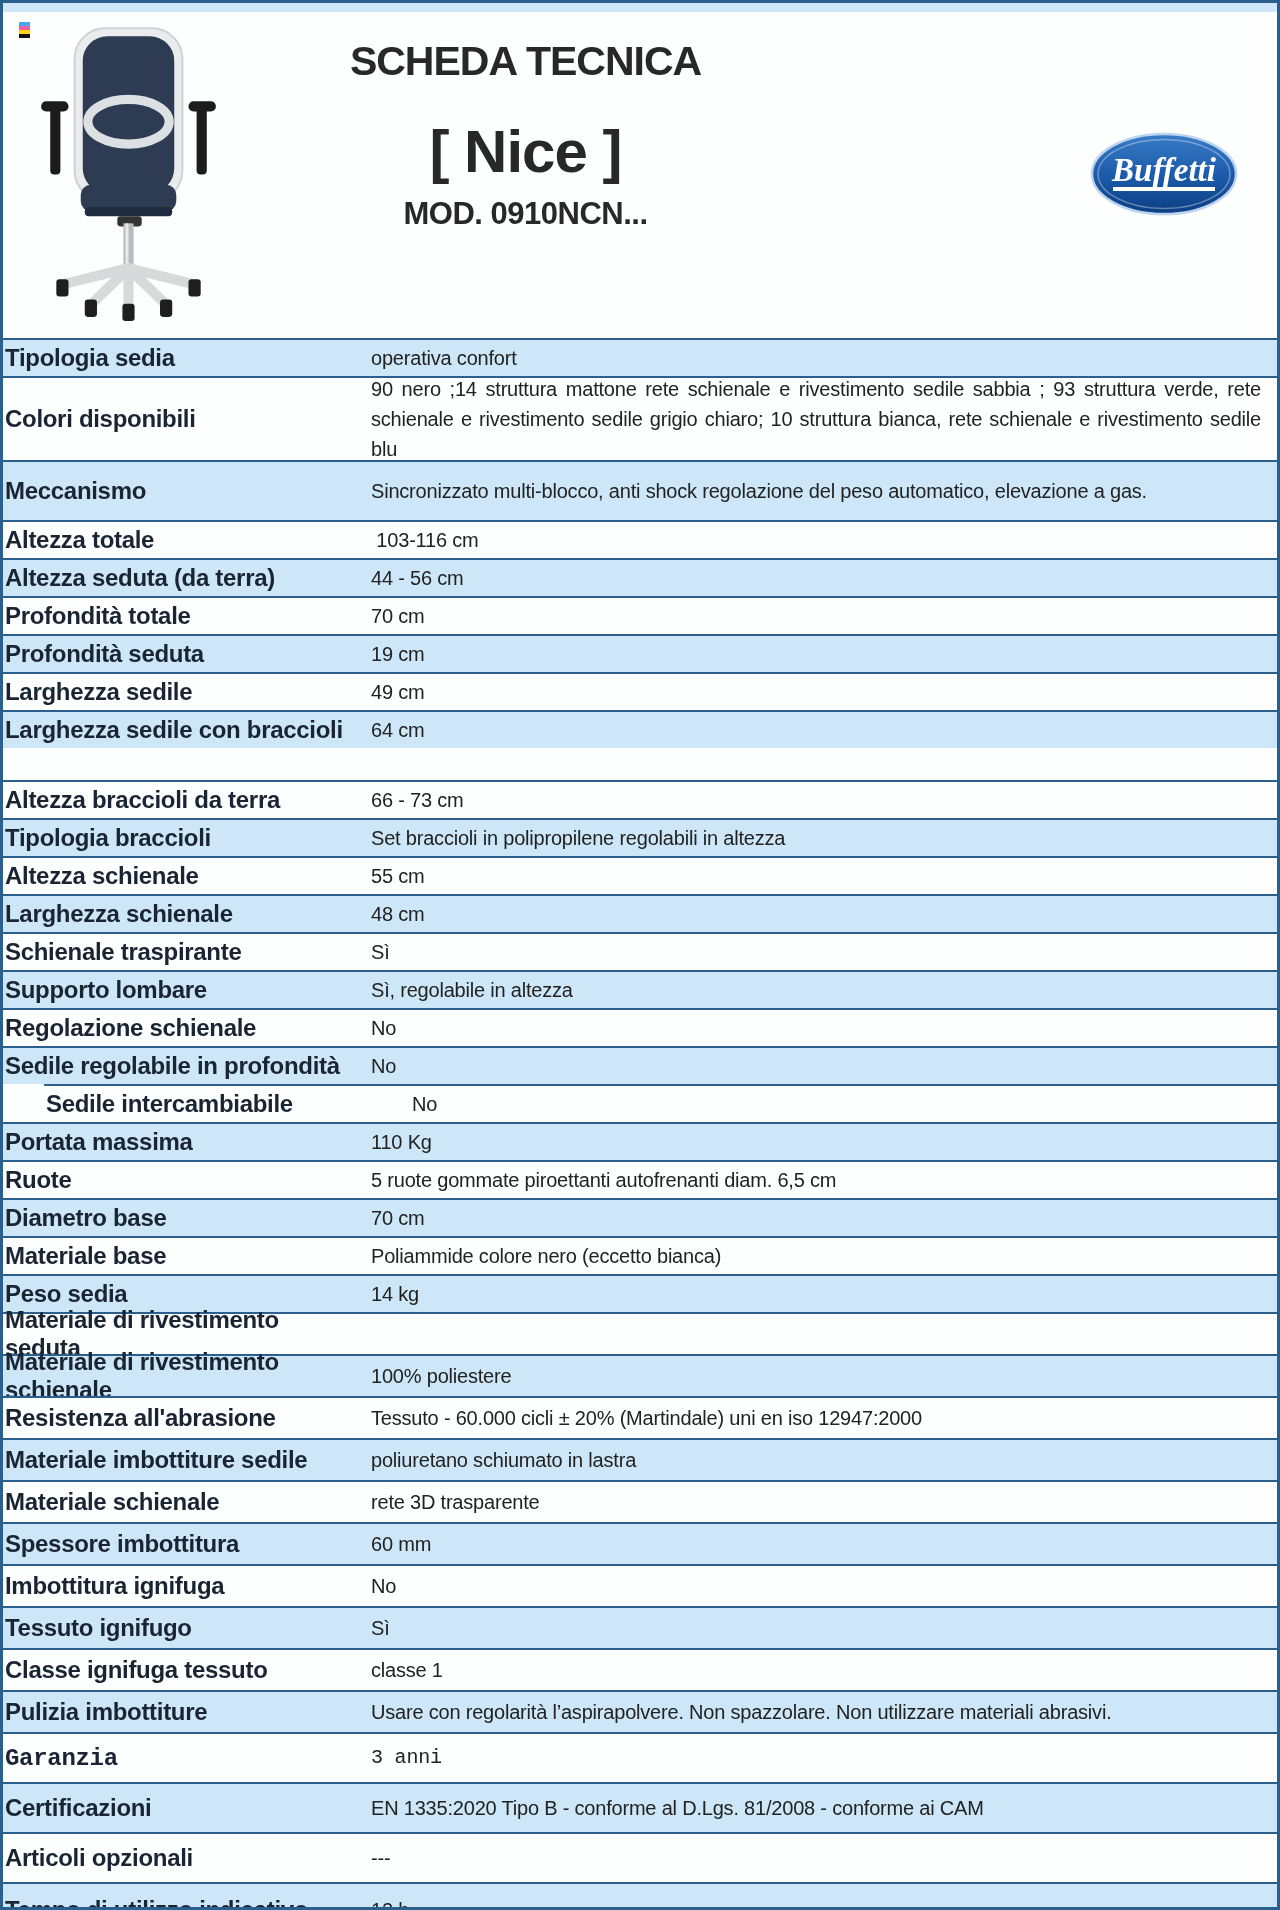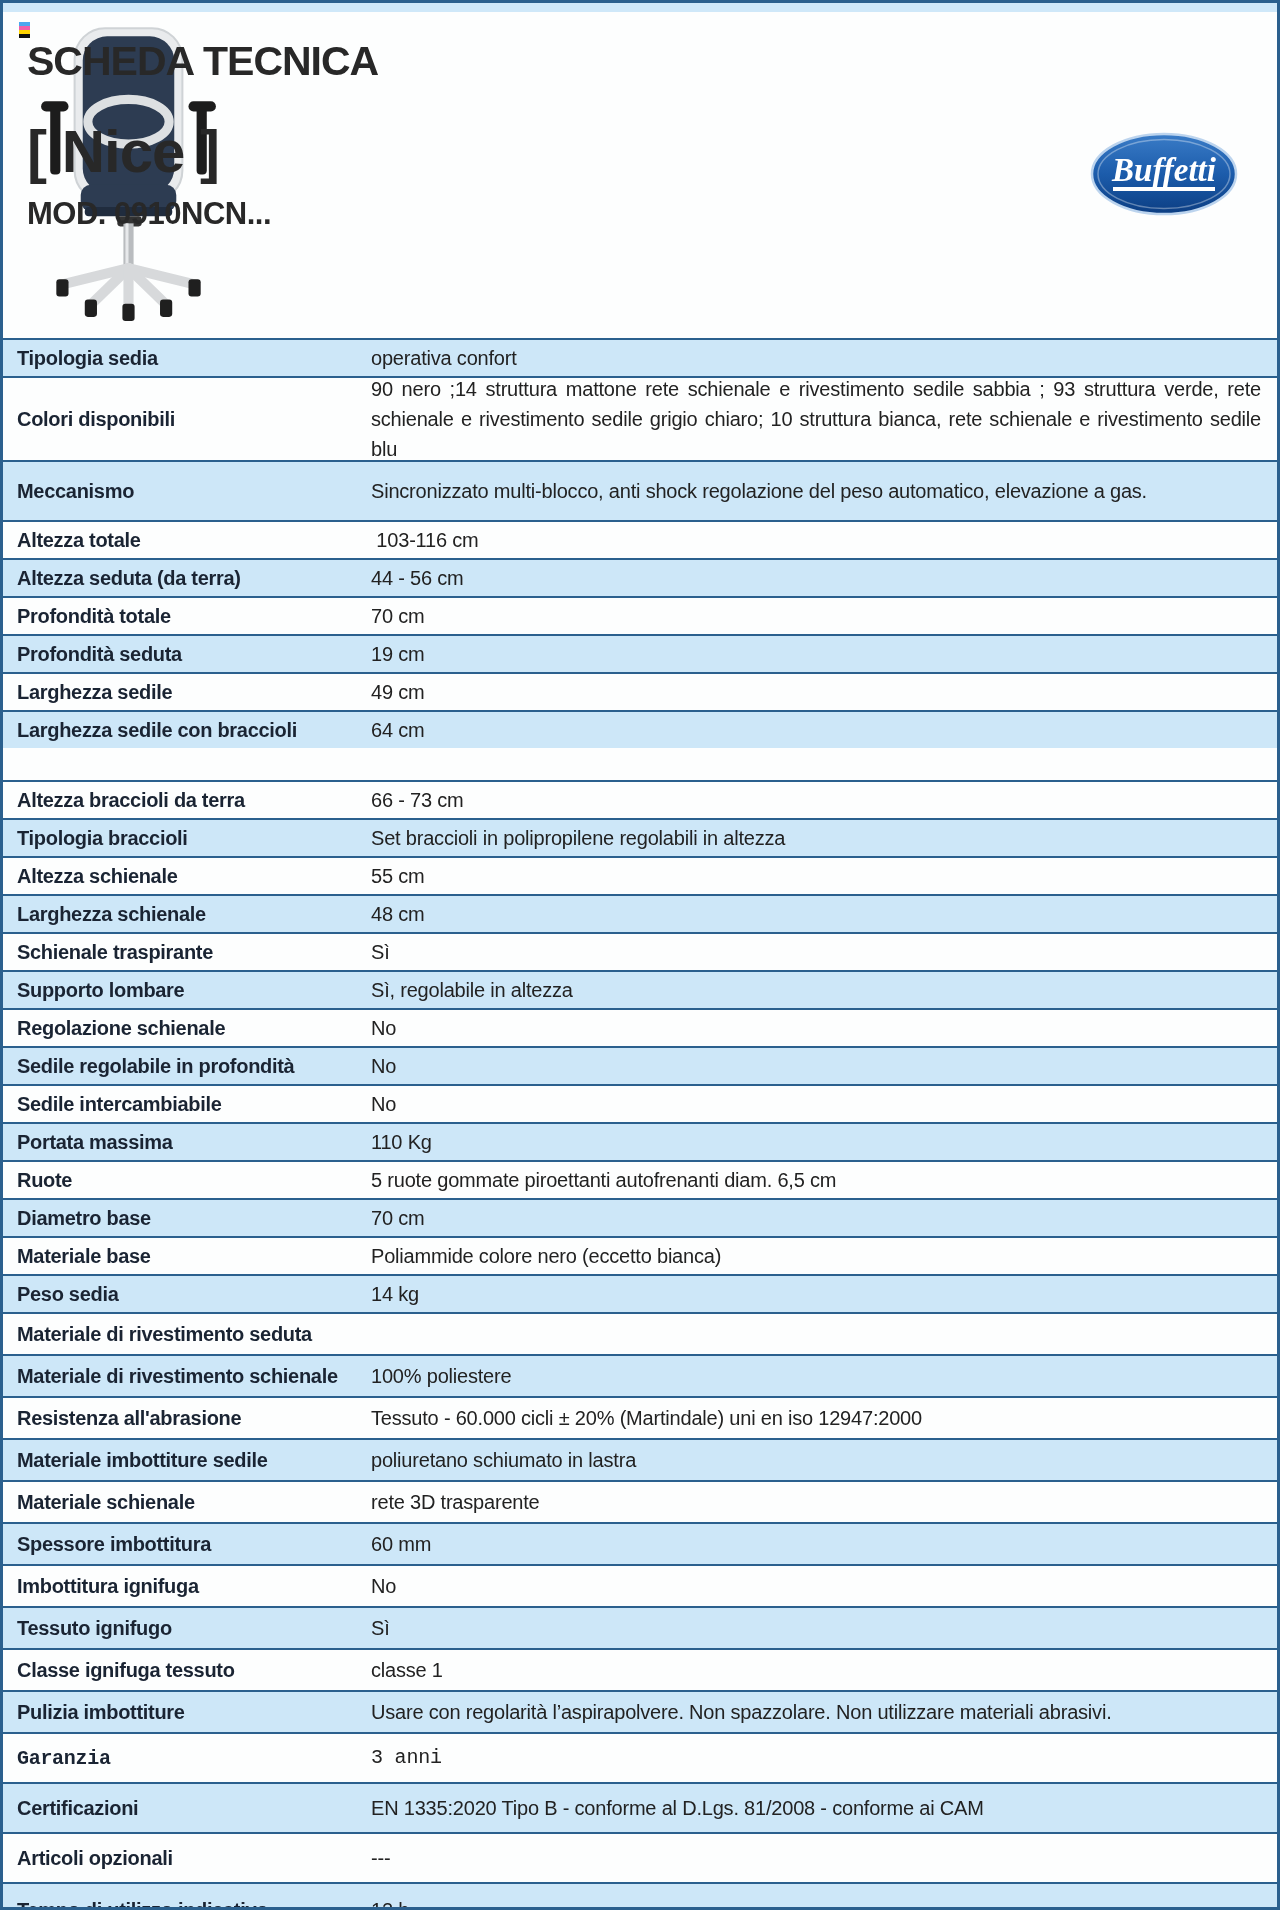--- a/index.html
+++ b/index.html
@@ -11,43 +11,43 @@
     background:#fdfefe;
     font-family:"Liberation Sans","DejaVu Sans",sans-serif;
     overflow:hidden;
   }
   .top-band{height:9px;background:var(--band-blue,#cfe8f9);}
   
   .header{position:relative;height:326px;background:#fdfefe;}
   .print-mark{position:absolute;left:16px;top:10px;width:11px;display:flex;flex-direction:column;}
   .print-mark .stripe{height:4px;width:11px;}
   .chair-wrap{position:absolute;left:28px;top:6px;width:195px;height:305px;}
-  .title-block{position:absolute;left:0;top:0;width:1045px;color:#282828;padding-left:24px;}
+  .title-block{position:absolute;left:0;top:0;width:1045px;text-align:center;color:#282828;}
   .title-block h1{margin:26px 0 0;font-size:41px;font-weight:bold;letter-spacing:-1px;}
   .title-block h2{margin:32px 0 0;font-size:60px;font-weight:bold;letter-spacing:-1px;}
   .title-block h3{margin:10px 0 0;font-size:31px;font-weight:bold;letter-spacing:-0.5px;}
   .logo-wrap{position:absolute;left:1086px;top:112px;width:150px;height:100px;}
   
   .spec-table{
     display:flex;flex-direction:column;
     height:1569px;
     background:#fdfefe;
   }
   .row{
     display:flex;align-items:center;
     box-sizing:border-box;
     border-top:2px solid var(--border-blue,#2b608e);
     background:#fdfefe;
   }
   .row.blue{background:var(--row-blue,#cde7f8);}
   .cell{box-sizing:border-box;}
   .cell.label{
     width:354px;flex:0 0 354px;
-    padding:3px 6px 3px 14px;
-    font-weight:bold;font-size:20px;
+    padding:3px 6px 3px 2px;
+    font-weight:bold;font-size:24px;
     color:#1a2433;letter-spacing:-0.3px;
   }
   .cell.value{
     flex:1;
     padding:5px 16px 5px 14px;
     font-size:20px;color:#222;
     text-align:justify;
     white-space:pre-wrap;
     line-height:1.5;
     letter-spacing:-0.2px;
@@ -192,21 +192,21 @@
         <div class="cell value">Sì, regolabile in altezza</div>
       </div>
       <div class="row" style="min-height: 38px;">
         <div class="cell label">Regolazione schienale</div>
         <div class="cell value">No</div>
       </div>
       <div class="row blue" style="min-height: 38px;">
         <div class="cell label">Sedile regolabile in profondità</div>
         <div class="cell value">No</div>
       </div>
-      <div class="row" style="min-height: 38px;">
+      <div class="row" style="min-height: 38px; margin-left: 41px;">
         <div class="cell label">Sedile intercambiabile</div>
         <div class="cell value">No</div>
       </div>
       <div class="row blue" style="min-height: 38px;">
         <div class="cell label">Portata massima</div>
         <div class="cell value">110 Kg</div>
       </div>
       <div class="row" style="min-height: 38px;">
         <div class="cell label">Ruote</div>
         <div class="cell value">5 ruote gommate piroettanti autofrenanti diam. 6,5 cm</div>

